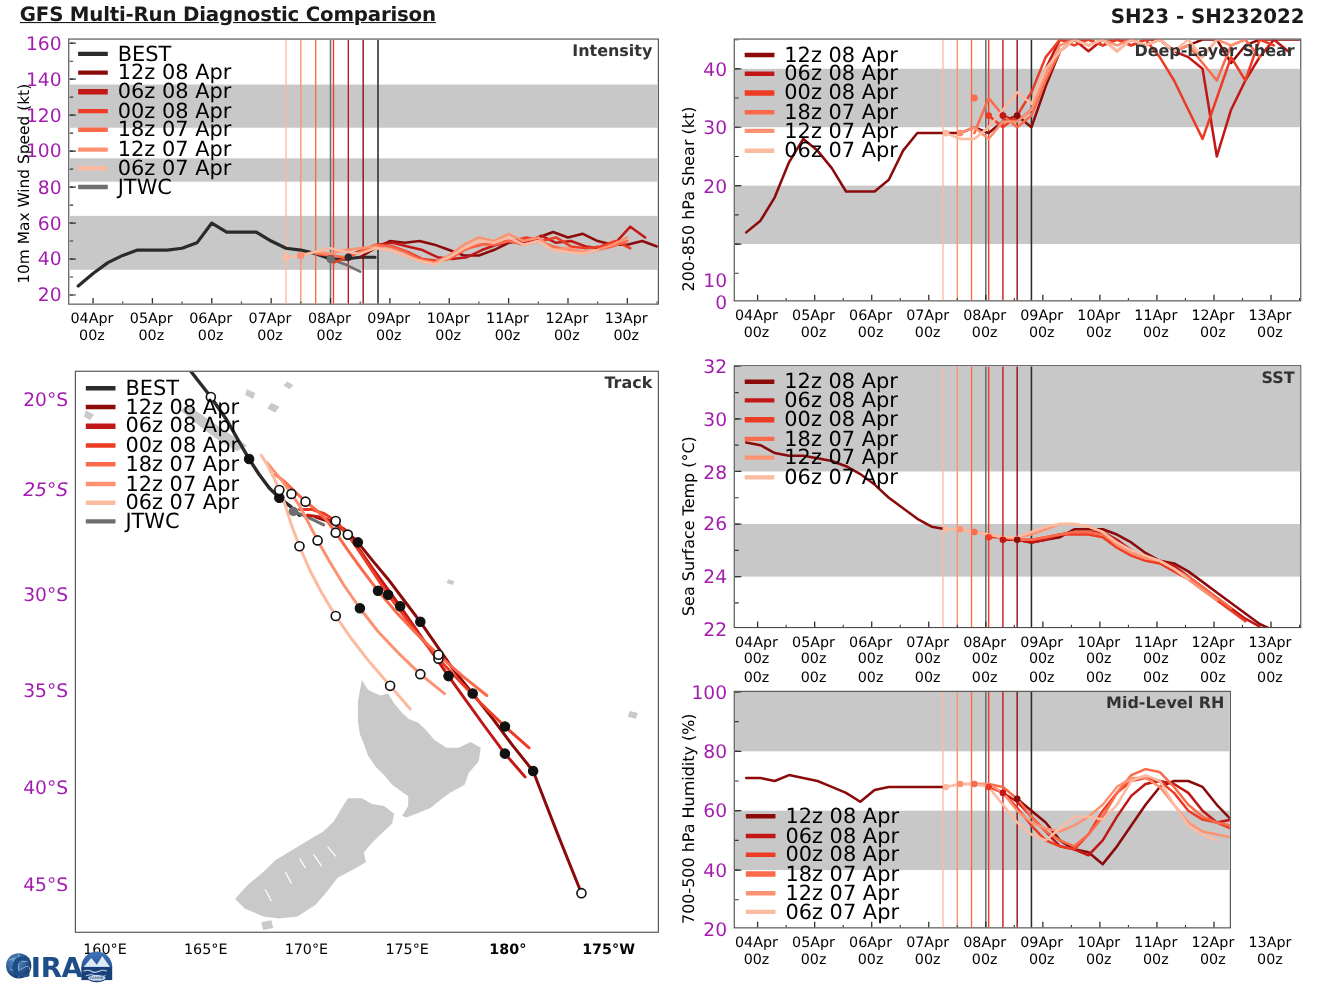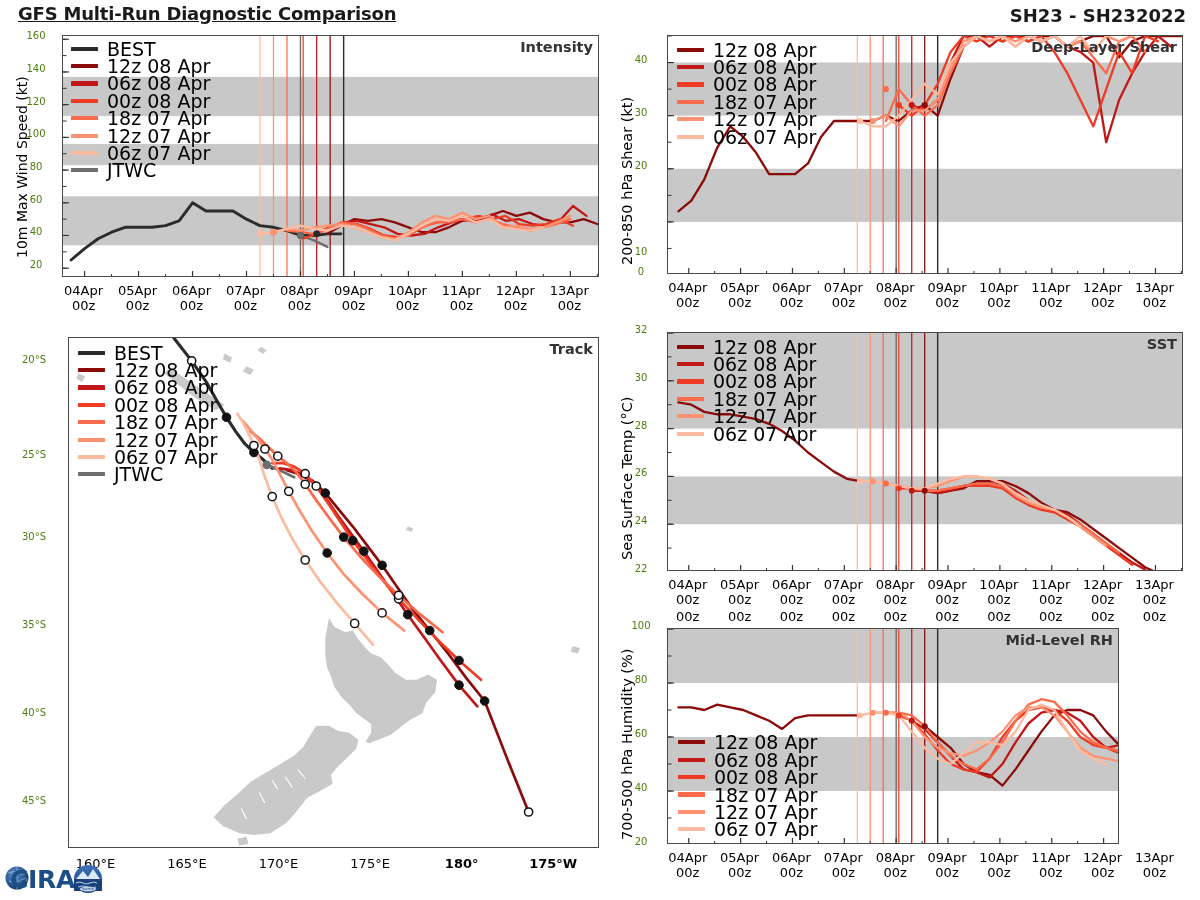--- a/index.html
+++ b/index.html
@@ -5,21 +5,21 @@
   html,body{margin:0;padding:0;background:#ffffff;}
   body{width:1200px;height:900px;position:relative;overflow:hidden;
        font-family:"DejaVu Sans","Liberation Sans",sans-serif;}
   .ttl{position:absolute;font-weight:bold;color:#1a1a1a;}
   #title-left{left:18px;top:3px;font-size:18px;letter-spacing:-0.2px;text-decoration:underline;}
   #title-right{right:14px;top:5px;font-size:18px;}
   .panel{position:absolute;box-sizing:border-box;border:1.1px solid #4a4a4a;background:#fff;overflow:hidden;}
   .plotsvg{position:absolute;left:0;top:0;}
   .corner-lbl{position:absolute;right:5px;top:3px;font-weight:bold;font-size:14.5px;color:#333;z-index:6;white-space:nowrap;}
   .ylab{position:absolute;font-size:14.5px;color:#000;transform-origin:0 0;transform:rotate(-90deg);white-space:nowrap;}
-  .ytick{position:absolute;font-size:10px;color:#4d7c0f;text-align:center;white-space:nowrap;}
+  .ytick{position:absolute;font-size:17px;color:#a21caf;text-align:right;white-space:nowrap;}
   .xtick{position:absolute;font-size:13px;color:#000;text-align:center;white-space:nowrap;line-height:1.18;}
   .xtick b{font-weight:normal;display:block;}
   .legend{position:absolute;z-index:7;}
   .lg-row{display:flex;align-items:center;height:17.4px;}
   .lg-swatch{width:27px;height:4.1px;margin-right:9px;flex:0 0 auto;border-radius:0.5px;}
   .lg-txt{font-size:19px;color:#000;white-space:nowrap;}
   #cira{position:absolute;left:4px;top:858px;width:104px;height:40px;}
 </style>
 </head>
 <body>
@@ -273,21 +273,21 @@
         <div class="lg-txt">06z 07 Apr</div>
       </div>
       <div class="lg-row">
         <div class="lg-swatch" style="background: rgb(110, 110, 110);"></div>
         <div class="lg-txt">JTWC</div>
       </div>
     </div>
 </div>
 <div id="yt-track">
     <div class="ytick" style="left: 6px; width: 56px; top: 354.431px;">20°S</div>
-    <div class="ytick" style="left: 6px; width: 56px; top: 449px;">25°S</div>
+    <div class="ytick" style="left: 6px; width: 56px; top: 436px; font-style: italic;">25°S</div>
     <div class="ytick" style="left: 6px; width: 56px; top: 530.638px;">30°S</div>
     <div class="ytick" style="left: 6px; width: 56px; top: 618.741px;">35°S</div>
     <div class="ytick" style="left: 6px; width: 56px; top: 706.845px;">40°S</div>
     <div class="ytick" style="left: 6px; width: 56px; top: 794.948px;">45°S</div>
   </div>
 <div id="xt-track">
     <div class="xtick" style="font-weight: normal; left: 59.4655px; width: 72px; top: 856px;">160°E</div>
     <div class="xtick" style="font-weight: normal; left: 151.017px; width: 72px; top: 856px;">165°E</div>
     <div class="xtick" style="font-weight: normal; left: 242.569px; width: 72px; top: 856px;">170°E</div>
     <div class="xtick" style="font-weight: normal; left: 334.121px; width: 72px; top: 856px;">175°E</div>

